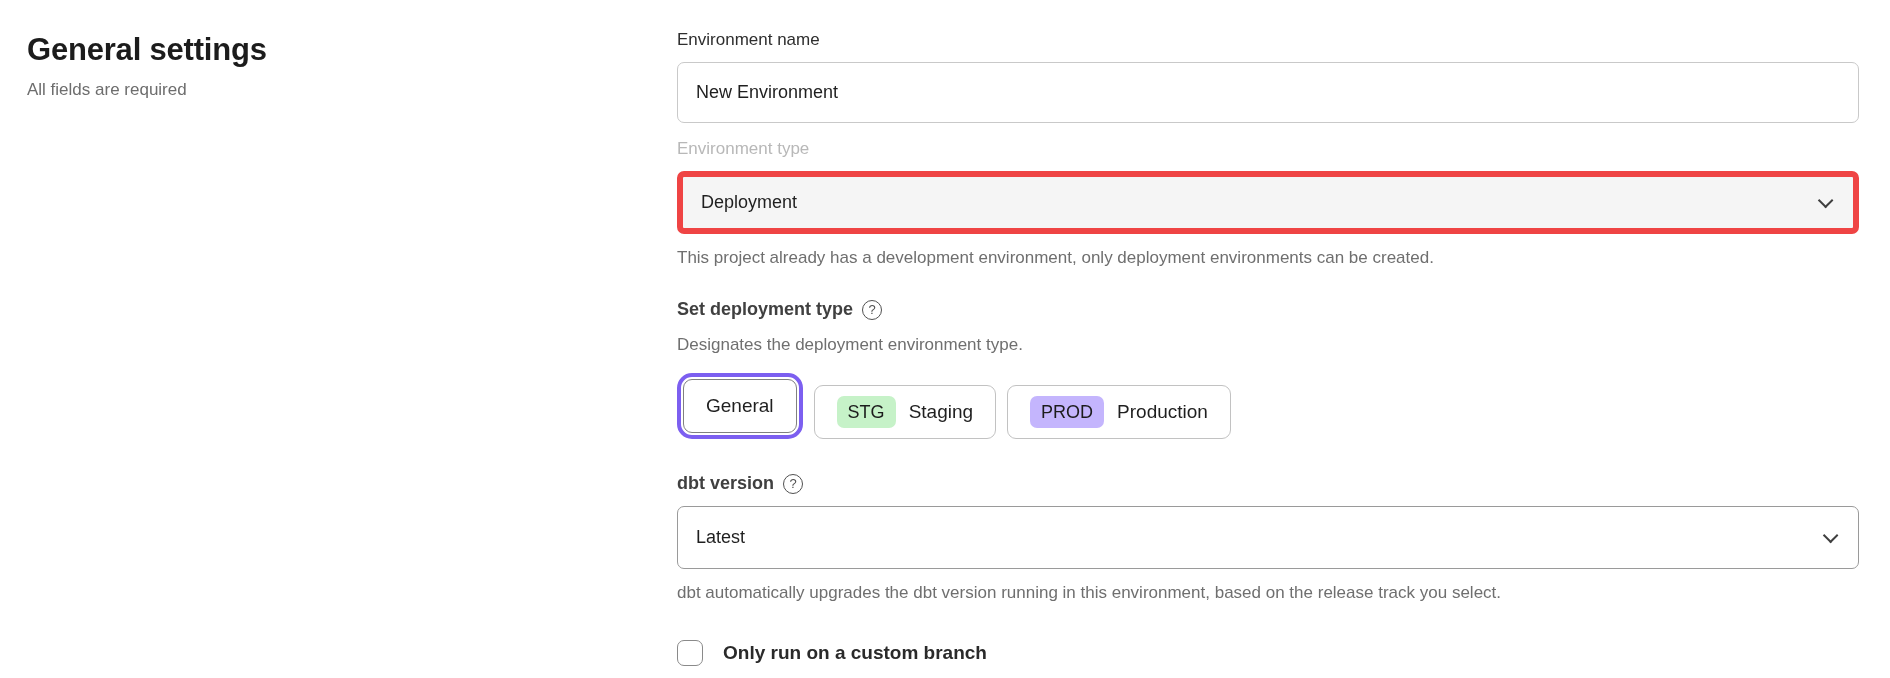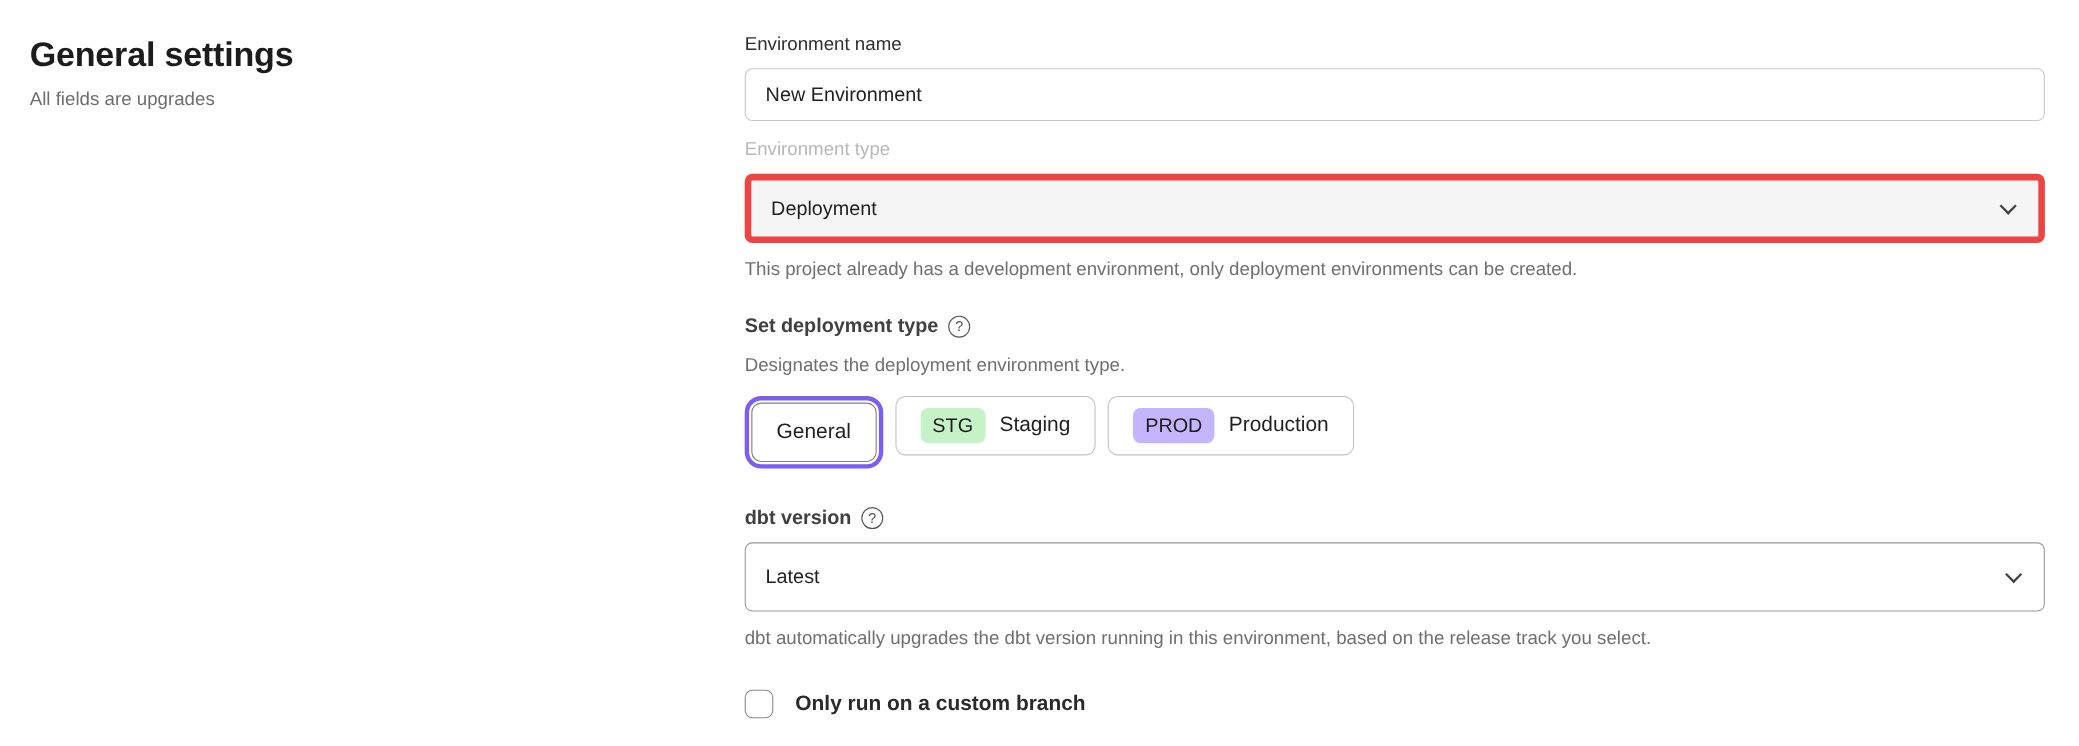--- a/index.html
+++ b/index.html
@@ -18,21 +18,21 @@
   .page-subtitle { margin-top: 12px; font-size: 17px; color: #6d6d6d; }
 
   
   .form-col { position: absolute; left: 677px; top: 30px; width: 1182px; }
 
   .field-label { font-size: 17px; color: #2e2e2e; line-height: 20px; }
   .field-label.disabled { color: #b8b8b8; }
 
   .text-input {
     margin-top: 12px;
-    width: 100%; height: 48px;
+    width: 100%; height: 61px;
     border: 1px solid #c9c9c9; border-radius: 7px;
     font-family: "Liberation Sans", sans-serif;
     font-size: 18px; color: #1f1f1f;
     padding: 0 18px;
     background: #ffffff;
     outline: none;
   }
 
   .select {
     margin-top: 12px;
@@ -64,21 +64,21 @@
     color: #515151; font-size: 13px; font-weight: 400;
     display: inline-flex; align-items: center; justify-content: center;
     cursor: pointer; user-select: none;
   }
 
   .mt-30 { margin-top: 30px; }
   .mt-29 { margin-top: 16px; }
   .mt-34 { margin-top: 34px; }
   .mt-14 { margin-top: 14px; }
 
-  .option-row { margin-top: 17px; display: flex; gap: 11px; align-items: flex-start; }
+  .option-row { margin-top: 17px; display: flex; gap: 11px; align-items: flex-end; }
   .option-btn {
     height: 54px;
     background: #ffffff;
     border: 1px solid #c2c2c2; border-radius: 9px;
     font-family: "Liberation Sans", sans-serif;
     font-size: 19px; color: #1f1f1f;
     display: inline-flex; align-items: center; gap: 13px;
     padding: 0 22px;
     cursor: pointer;
   }
@@ -110,21 +110,21 @@
     cursor: pointer;
   }
 </style>
 </head>
 <body>
 
 <div class="layout">
 
   <div class="left-col">
     <div class="page-title">General settings</div>
-    <div class="page-subtitle">All fields are upgrades</div>
+    <div class="page-subtitle">All fields are required</div>
   </div>
 
   <div class="form-col">
 
     
     <div class="field-label">Environment name</div>
     <input class="text-input" type="text" value="New Environment" style="">
 
     
     <div class="field-label disabled mt-29">Environment type</div>

